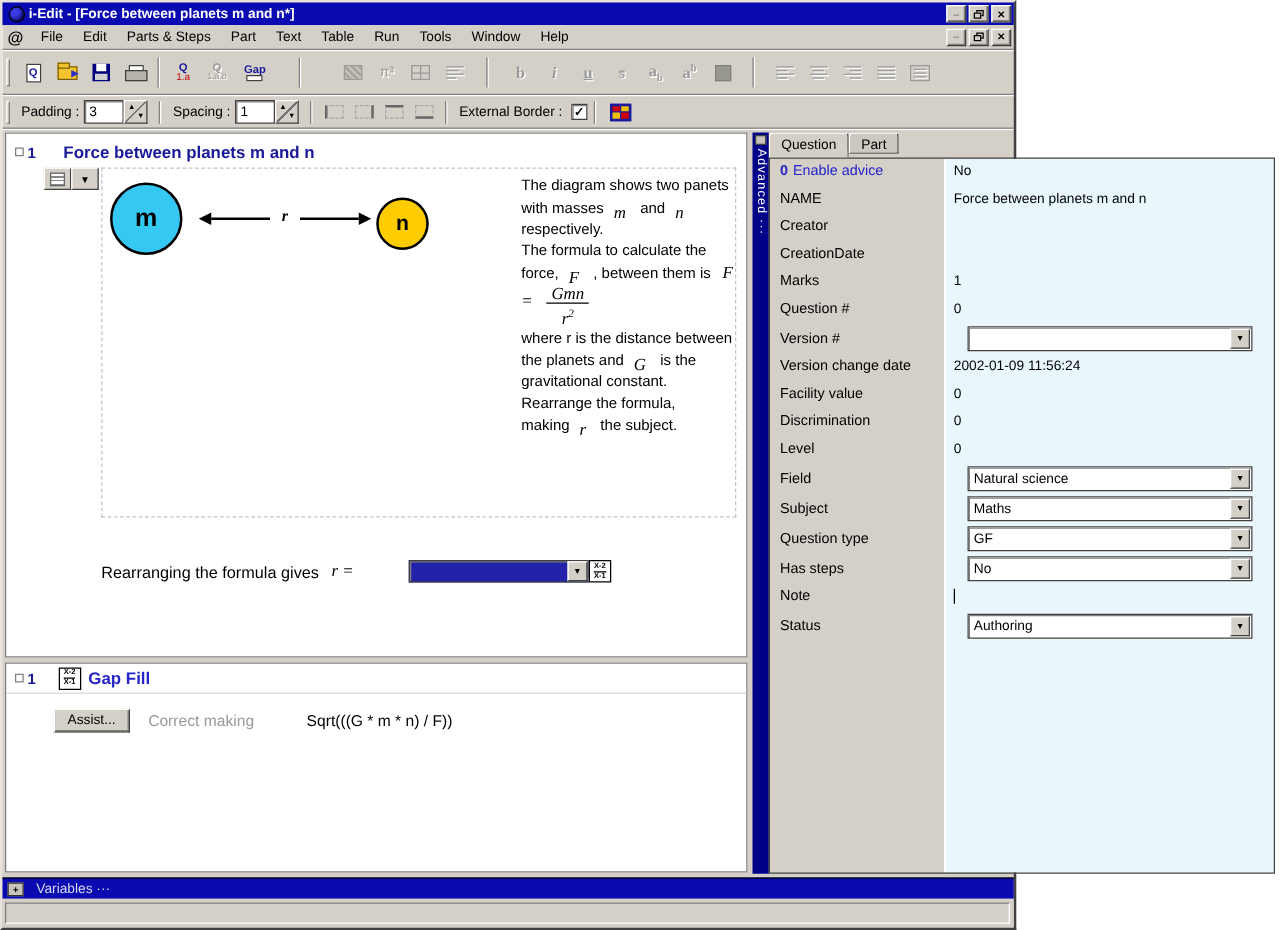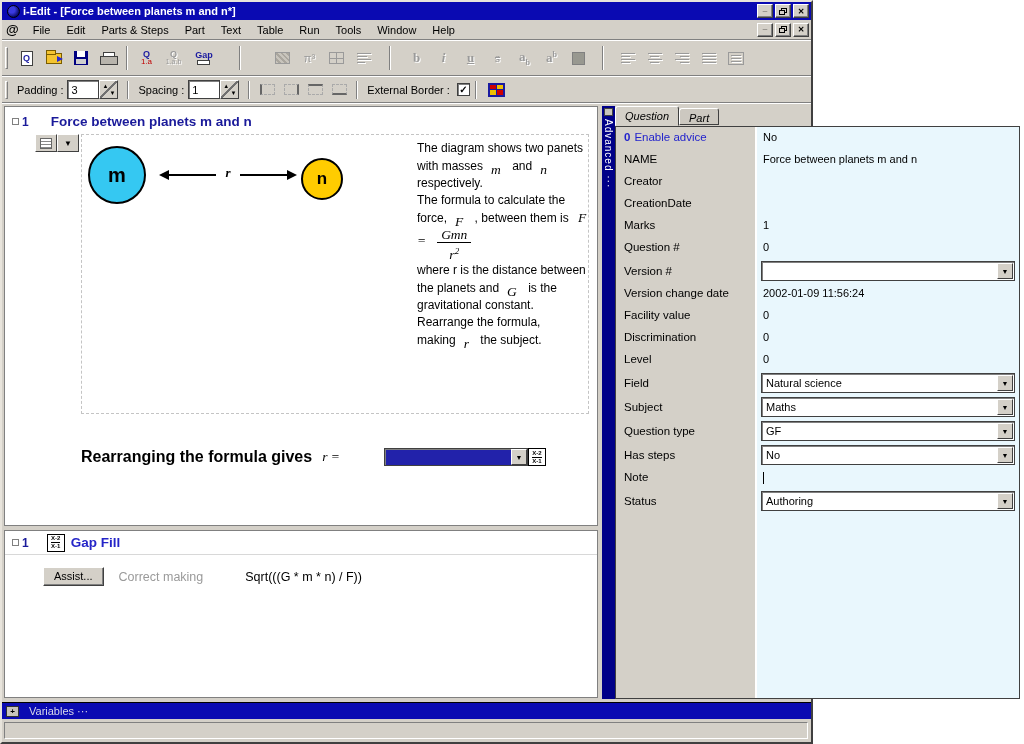--- a/index.html
+++ b/index.html
@@ -133,21 +133,21 @@
   .qtext { position:absolute; left:412px; top:33px; width:176px; font-size:12px; line-height:17px; }
   .mv { font-family:"Liberation Serif", serif; font-style:italic; font-size:13.5px;
     position:relative; top:4px; padding:0 8px; }
   .frac { display:inline-block; text-align:center; font-family:"Liberation Serif", serif;
     font-style:italic; font-size:13.5px; vertical-align:-14px; margin-left:5px; line-height:15px;}
   .frac .fn { display:block; padding:0 4px; border-bottom:1px solid #000; }
   .frac sup { font-size:9px; }
   .flhs { font-family:"Liberation Serif", serif; font-style:italic; font-size:13.5px; padding:0 6px; }
 
   .ansline { position:absolute; left:76px; top:341px; display:flex; align-items:center; }
-  .ans-prompt { font-size:16px;font-weight:bold; }
+  .ans-prompt { font-size:13px; }
   .ans-lhs { font-family:"Liberation Serif", serif; font-style:italic; font-size:13.5px; margin-left:10px; }
   .dd { width:144px; height:18px; margin-left:44px; background:#2222aa; border:1px solid #404040;
     box-shadow:inset 1px 1px 0 #808080; display:flex; align-items:center; }
   .dd-btn { margin-left:auto; width:16px; height:16px; background:#D4D0C8; border:1px solid;
     border-color:#fff #404040 #404040 #fff; display:flex; align-items:center; justify-content:center; font-size:7px; }
   .gapicon { width:18px; height:18px; border:1px solid #000; background:#fff;
     display:flex; flex-direction:column; align-items:center; justify-content:center;
     font-size:6px; font-weight:bold; line-height:7px; flex:none; }
   .gapicon span:first-child { border-bottom:1px solid #000; }
 
@@ -164,36 +164,36 @@
   .gf-answer { font-size:12.5px; margin-left:42px; }
 
   
   .advbar { position:absolute; left:600px; top:104px; width:13px; height:593px;
     background:#000088; color:#fff; display:flex; flex-direction:column; align-items:center; }
   .adv-icon { width:9px; height:8px; background:#c8c4bc; border:1px solid #404040; margin:2px 0 3px; flex:none;}
   .adv-text { writing-mode:vertical-rl; font-size:10px; letter-spacing:1px; }
 
   
   .rpanel { position:absolute; left:613px; top:104px; width:405px; height:593px; }
-  .tabs { height:20px; display:flex; align-items:center;font-style:italic; }
+  .tabs { height:20px; display:flex; align-items:flex-start; }
   .tab { padding:3px 9px 2px; background:#D4D0C8; border:1px solid;
     border-color:#fff #404040 #D4D0C8 #fff; border-radius:3px 3px 0 0; position:relative; }
   .tab.active { z-index:2; height:20px; }
   .tab.inactive { height:17px; background:#ccc8c0; border-bottom-color:#404040; }
   .grid { position:absolute; left:0; top:20px; right:0; bottom:0; border:1px solid #404040;
     background:linear-gradient(90deg,#D4D0C8 0 139px,#ffffff 139px 141px,#e9f7fd 141px);
     display:flex; flex-direction:column; overflow:hidden; }
   .prow { display:flex; align-items:flex-start; height:22px; flex:none; }
   .prow.tall { height:24px; align-items:center; }
   .plabel { width:141px; padding:4px 2px 0 8px; font-size:11.5px; flex:none; }
   .prow.tall .plabel { padding-top:0; }
   .advice-label { color:#2222cc; }
   .advice-ic { font-weight:bold; margin-right:4px; }
   .pvalue { flex:1; padding:4px 6px 0; font-size:11px; }
-  .prow.tall .pvalue { padding:0 4px; }
+  .prow.tall .pvalue { padding:0 17px; }
   .combo { height:20px; background:#fff; border:1px solid #404040; box-shadow:inset 1px 1px 0 #808080;
     display:flex; align-items:center; width:100%; }
   .combo-text { flex:1; padding:0 4px; white-space:nowrap; overflow:hidden; }
   .combo-btn { width:16px; height:16px; margin-right:1px; background:#D4D0C8; border:1px solid;
     border-color:#fff #404040 #404040 #fff; display:flex; align-items:center; justify-content:center;
     font-size:7px; flex:none; }
   .cursor { display:inline-block; width:1px; height:12px; background:#000; vertical-align:middle; }
 
   
   .varbar { position:absolute; left:0; top:700px; right:0; height:17px; background:#0a0ab2;

